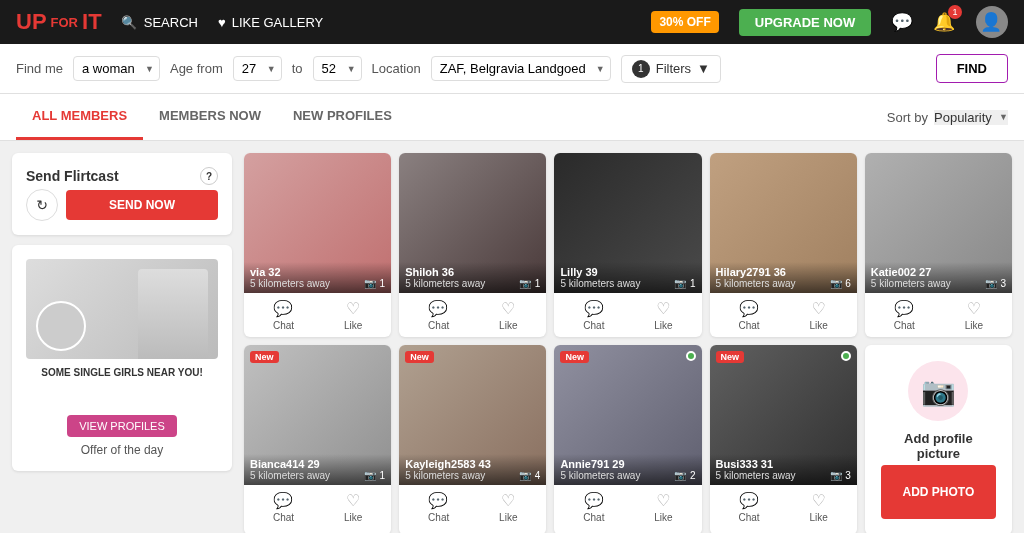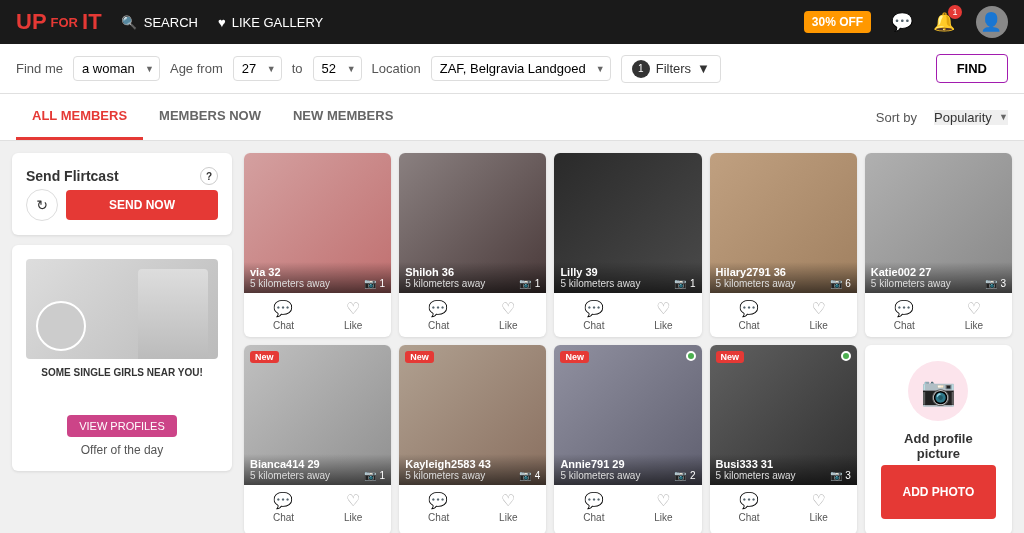--- a/index.html
+++ b/index.html
@@ -81,21 +81,21 @@
     
     .tabs-row {
       background: white; padding: 0 16px;
       display: flex; align-items: center; border-bottom: 1px solid #e0e0e0;
     }
     .tab {
       padding: 14px 16px; font-size: 13px; cursor: pointer; color: #666;
       border-bottom: 3px solid transparent; font-weight: 600;
     }
     .tab.active { color: #e53935; border-bottom-color: #e53935; }
-    .sort-wrap { margin-left: auto; display: flex; align-items: flex-end; gap: 17px; color: #555; font-size: 13px; }
+    .sort-wrap { margin-left: auto; display: flex; align-items: flex-end; gap: 6px; color: #555; font-size: 13px; }
     .sort-select { border: none; font-size: 13px; color: #333; cursor: pointer; appearance: none; padding-right: 16px; }
     .sort-wrap-inner { position: relative; }
     .sort-wrap-inner::after { content: '▼'; font-size: 9px; position: absolute; right: 0; top: 50%; transform: translateY(-50%); color: #666; }
 
     
     .main { display: flex; padding: 12px 12px; gap: 12px; }
     .left-col { width: 220px; min-width: 220px; display: flex; flex-direction: column; gap: 10px; }
 
     
     .flirtcast-card {
@@ -216,20 +216,21 @@
       <span>🔍</span>
       <span>SEARCH</span>
     </div>
     <div class="header-nav-item">
       <span>♥</span>
       <span>LIKE GALLERY</span>
     </div>
   </div>
   <div class="header-spacer"></div>
   <div class="discount-badge">30% OFF</div>
+  <button class="upgrade-btn">UPGRADE NOW</button>
   <div class="header-icon">
     💬
   </div>
   <div class="header-icon" style="position:relative;">
     🔔
     <div class="badge">1</div>
   </div>
   <div class="avatar-circle">
     <span style="font-size:18px; color:#ccc;">👤</span>
   </div>
@@ -264,21 +265,21 @@
     <div class="filter-count">1</div>
     <span>Filters</span>
     <span>▼</span>
   </div>
   <button class="find-btn">FIND</button>
 </div>
 
 <div class="tabs-row">
   <div class="tab active">ALL MEMBERS</div>
   <div class="tab">MEMBERS NOW</div>
-  <div class="tab">NEW MEMBERS</div>
+  <div class="tab">NEW PROFILES</div>
   <div class="sort-wrap">
     <span>Sort by</span>
     <div class="sort-wrap-inner">
       <select class="sort-select">
         <option>Popularity</option>
       </select>
     </div>
   </div>
 </div>
 

